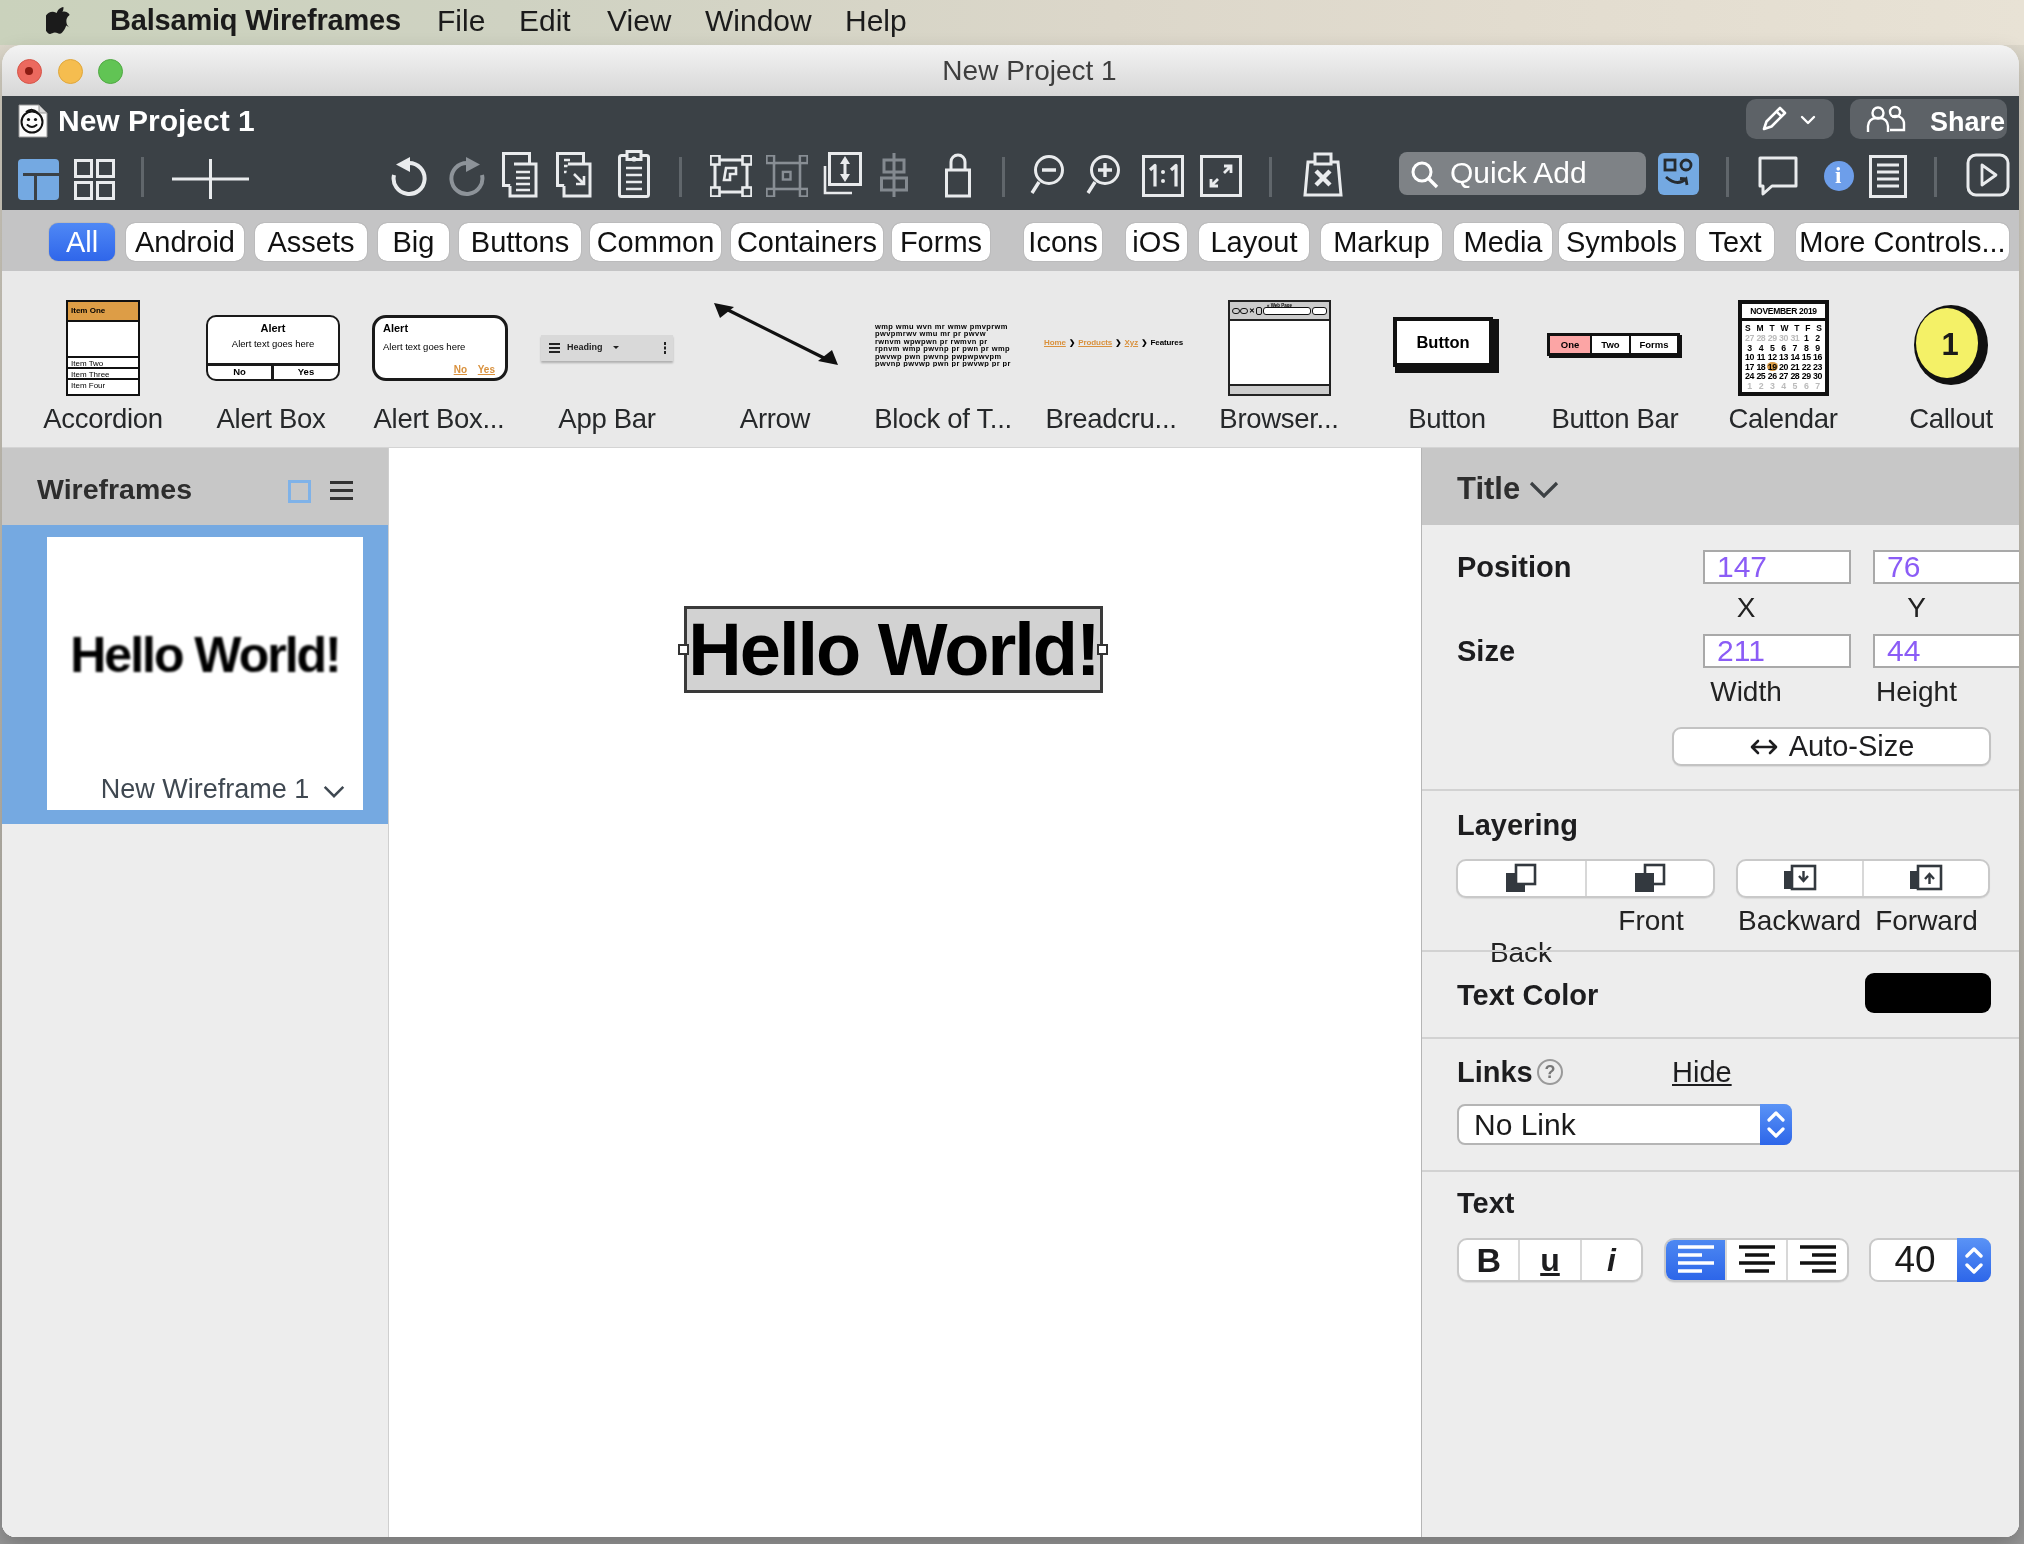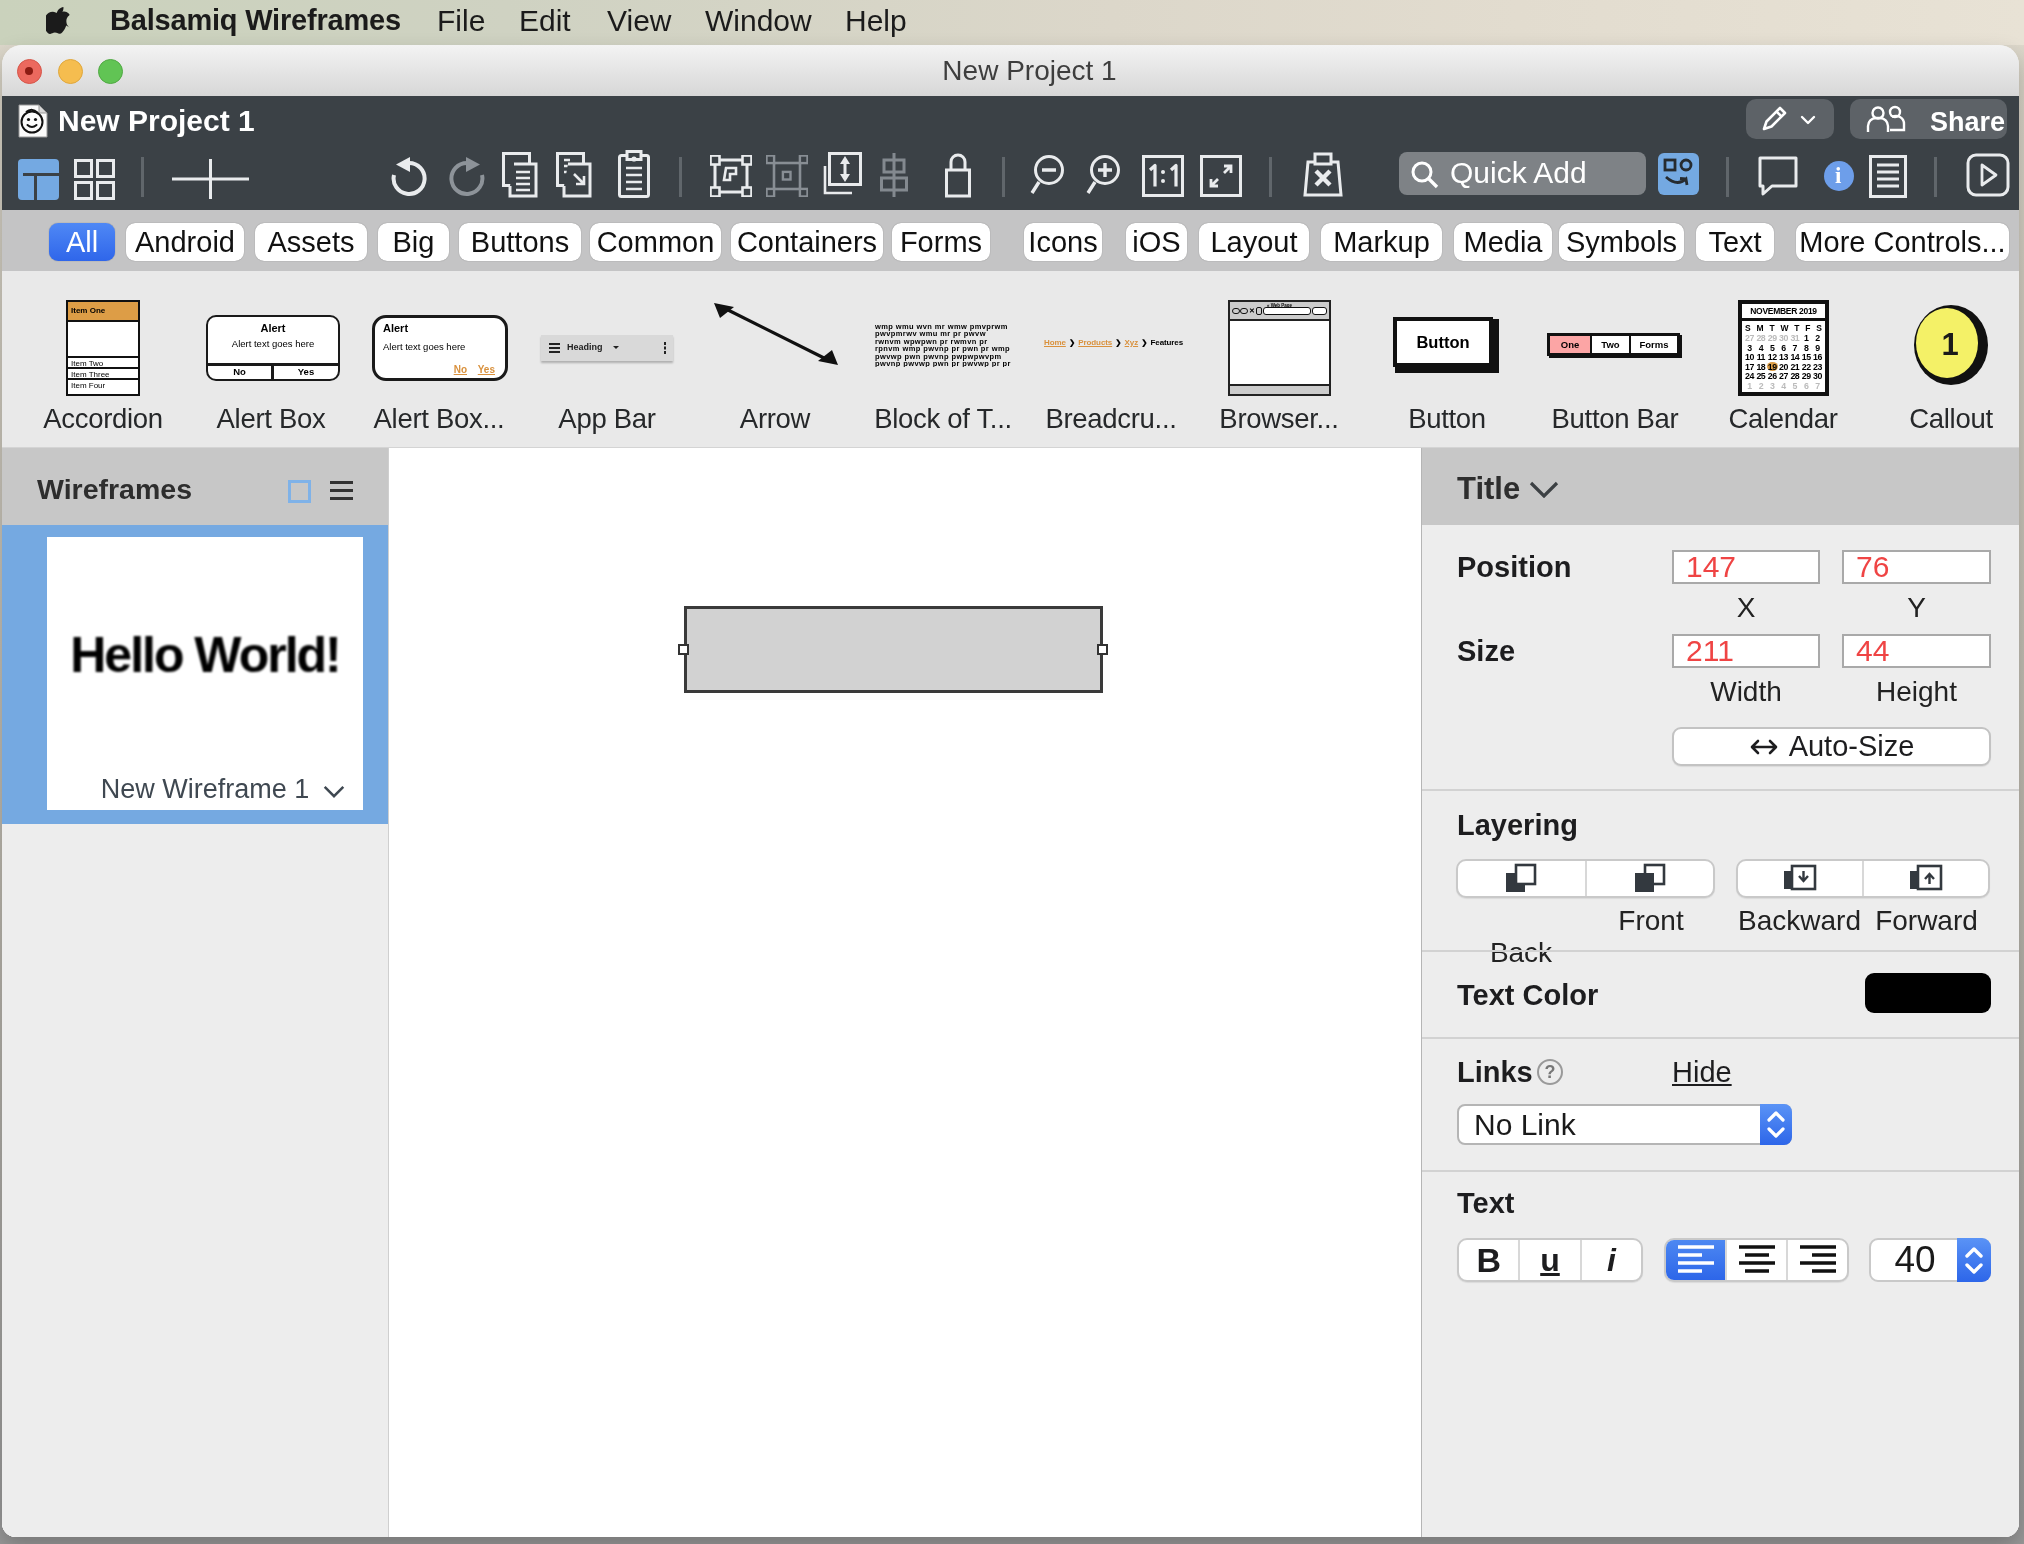--- a/index.html
+++ b/index.html
@@ -35,22 +35,22 @@
 #main{left:0;top:402px;width:2017px;height:1090px;background:#fff;border-top:1px solid #d4d4d4;}
 #canvas{left:0;top:0;width:1419px;height:1090px;background:#fff;}
 #sidebar{z-index:2;left:0;top:0;width:386px;height:1090px;background:#ededed;border-right:1px solid #cfcfcf;}
 #sbhead{left:0;top:0;width:386px;height:77px;background:#c7c7c7;}
 #sbsel{left:0;top:77px;width:386px;height:299px;background:#75a9e1;}
 #thumbcard{left:45px;top:12px;width:316px;height:273px;background:#fff;}
 #inspector{z-index:3;left:1419px;top:0;width:598px;height:1090px;background:#ededed;border-left:1px solid #b5b5b5;}
 #inshead{left:0;top:0;width:598px;height:77px;background:#c7c7c7;}
 .blab{font-size:29px;font-weight:700;color:#1d1d1f;}
 .ilab{font-size:28px;color:#222;}
-.inp{background:#fff;border:2px solid #a9a9a9;font-size:30px;color:#ef4444;
-  display:flex;align-items:center;padding-left:12px;box-sizing:border-box;}
+.inp{background:#fff;border:2px solid #a9a9a9;font-size:30px;color:#8b5cf6;
+  display:flex;align-items:center;padding-left:12px;box-sizing:border-box;margin-left:31px;}
 .hr{left:0;width:598px;height:2px;background:#d2d2d2;}
 .segwrap{background:#fff;border:2px solid #c9c9c9;border-radius:10px;box-sizing:border-box;
   display:flex;box-shadow:0 1px 1px rgba(0,0,0,.08);}
 .seg{flex:1;display:flex;align-items:center;justify-content:center;position:relative;}
 .seg+.seg{border-left:2px solid #d8d8d8;}
 .cr{display:flex;font-size:8.8px;font-weight:700;padding:0 2px;justify-content:space-between;height:9.6px;letter-spacing:-.5px;}
 .cr span{width:11px;text-align:center;}
 .gy{color:#bbb;}
 .hl{background:#dd9d46;border-radius:50%;}
 </style>
@@ -450,20 +450,21 @@
           <svg class="abs" style="left:276px;top:248px" width="22" height="14" viewBox="0 0 26 16">
             <path d="M2 2 L13 13 L24 2" fill="none" stroke="#3f4851" stroke-width="3"></path>
           </svg>
         </div>
       </div>
     </div>
     <div class="abs" id="canvas">
       <div class="abs" style="left:682px;top:158px;width:419px;height:87px;background:#d2d2d2;border:3px solid #3a3a3a;box-sizing:border-box;"></div>
       <div class="abs" style="left:676px;top:196px;width:11px;height:11px;background:#fff;border:2px solid #333;box-sizing:border-box;"></div>
       <div class="abs" style="left:1095px;top:196px;width:11px;height:11px;background:#fff;border:2px solid #333;box-sizing:border-box;"></div>
+      <div class="abs" style="left:682px;top:158px;width:419px;height:87px;display:flex;align-items:center;justify-content:center;font-size:74px;font-weight:700;letter-spacing:-2px;color:#000;">Hello World!</div>
     </div>
     <div class="abs" id="inspector">
       <div class="abs" id="inshead">
         <span class="abs" style="left:35px;top:23px;font-size:31px;font-weight:700;color:#2e2e2e;">Title</span>
         <svg class="abs" style="left:107px;top:33px" width="30" height="17" viewBox="0 0 30 17">
           <path d="M2 2 L15 15 L28 2" fill="none" stroke="#3c4043" stroke-width="3.2"></path>
         </svg>
       </div>
 
       <span class="abs blab" style="left:35px;top:103px;">Position</span>

